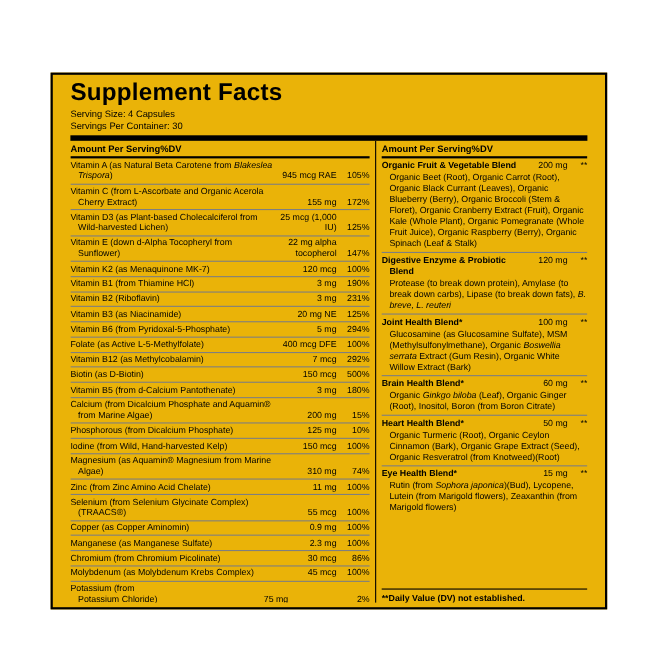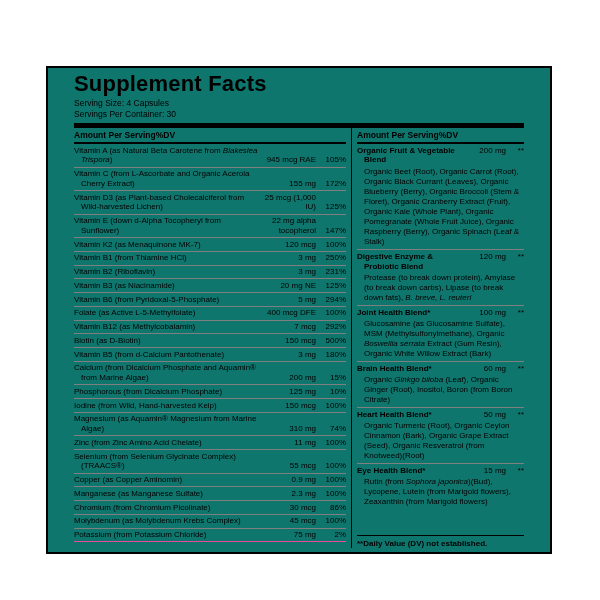--- a/index.html
+++ b/index.html
@@ -1,33 +1,33 @@
 <!DOCTYPE html>
 <html><head>
 <meta charset="utf-8">
 <style>
   html,body{margin:0;padding:0;}
   body{width:600px;height:600px;background:#ffffff;overflow:hidden;
        font-family:"Liberation Sans",sans-serif;color:#000;}
   .page{position:relative;width:600px;height:600px;background:#fff;}
   .label{position:absolute;left:46px;top:66px;width:506px;height:488px;
-         border:2px solid #000;background:#0f766e;box-sizing:border-box;
-         padding:4px 26px 6px;overflow:hidden;}
+         border:2px solid #000;background:#eab308;box-sizing:border-box;
+         padding:4px 16px 6px;overflow:hidden;}
   .title{font-size:22px;font-weight:800;letter-spacing:.2px;line-height:1.05;margin-bottom:3px;}
   .serving{font-size:8.5px;line-height:1.3;}
   .thick-bar{height:5px;background:#000;margin-top:3px;}
   .cols{display:flex;height:420px;overflow:hidden;}
   .col{box-sizing:border-box;}
   .col.left{width:278px;border-right:1.5px solid #000;padding-right:5px;}
   .col.right{flex:1;padding-left:5px;display:flex;flex-direction:column;}
   .col-header{display:flex;align-items:flex-end;
               font-weight:bold;font-size:8.5px;padding:2px 0;border-bottom:2px solid #000;}
   .row{display:flex;align-items:flex-start;padding:1.5px 0;font-size:8px;line-height:1.22;}
   #left-rows .row{border-bottom:1px solid #7f7f7f;align-items:flex-end;}
-  #left-rows .row:last-child{border-bottom:1px solid #ec4899;}
+  #left-rows .row:last-child{border-bottom:7px solid #ec4899;gap:44px;}
   .nm{flex:1;padding-left:7px;text-indent:-7px;}
   .amt{width:58px;text-align:right;}
   .dv{width:30px;text-align:right;}
   .blend{border-bottom:1px solid #7f7f7f;padding-bottom:2px;}
   .blend:last-of-type{border-bottom:none;}
   .blend .amt{width:46px;}
   .blend .dv{width:18px;}
   .desc{font-size:8px;line-height:1.26;padding-left:7px;}
   .b{font-weight:bold;}
   .it{font-style:italic;}
@@ -71,21 +71,21 @@
               <div class="dv">147%</div>
             </div>
             <div class="row">
               <div class="nm"><span>Vitamin K2 (as Menaquinone MK-7)</span></div>
               <div class="amt">120 mcg</div>
               <div class="dv">100%</div>
             </div>
             <div class="row">
               <div class="nm"><span>Vitamin B1 (from Thiamine HCl)</span></div>
               <div class="amt">3 mg</div>
-              <div class="dv">250%</div>
+              <div class="dv">190%</div>
             </div>
             <div class="row">
               <div class="nm"><span>Vitamin B2 (Riboflavin)</span></div>
               <div class="amt">3 mg</div>
               <div class="dv">231%</div>
             </div>
             <div class="row">
               <div class="nm"><span>Vitamin B3 (as Niacinamide)</span></div>
               <div class="amt">20 mg NE</div>
               <div class="dv">125%</div>

